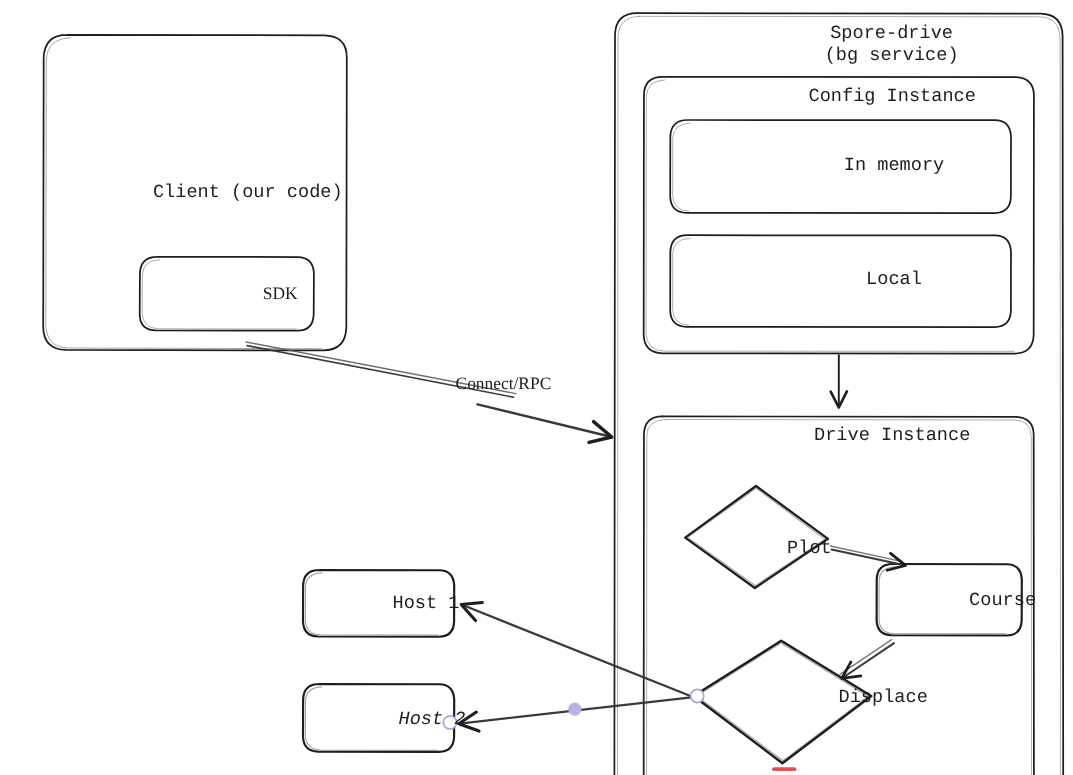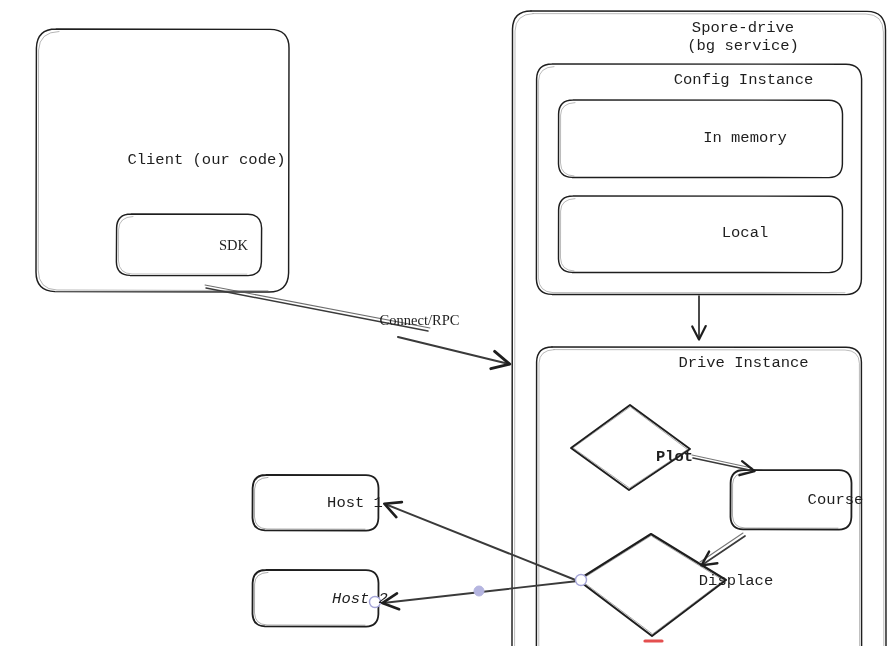--- a/index.html
+++ b/index.html
@@ -153,21 +153,21 @@
 <div class="lbl mono s16" style="left:512px; top:37px; width:374px;">(bg service)</div>
 
 <div class="lbl mono s16" style="left:537px; top:71px; width:325px;">Config Instance</div>
 
 <div class="lbl mono s16" style="left:559px; top:129px; width:284px;">In memory</div>
 
 <div class="lbl mono s16" style="left:559px; top:224px; width:284px;">Local</div>
 
 <div class="lbl mono s16" style="left:537px; top:354px; width:325px;">Drive Instance</div>
 
-<div class="lbl mono s16" style="left:571px; top:448px; width:119px;font-weight:bold;">Plot</div>
+<div class="lbl mono s16" style="left:571px; top:448px; width:119px;">Plot</div>
 
 <div class="lbl mono s16" style="left:731px; top:491px; width:121px;">Course</div>
 
 <div class="lbl mono s16" style="left:578px; top:572px; width:148px;padding-left:40px;">Displace</div>
 
 <div class="lbl mono s16" style="left:253px; top:494px; width:116px;">Host 1</div>
 
 <div class="lbl mono s16" style="left:253px; top:590px; width:126px;font-style:italic;">Host 2</div>
 
 <div class="lbl hand s15" style="left:318px; top:311px; width:115px;">Connect/RPC</div>

